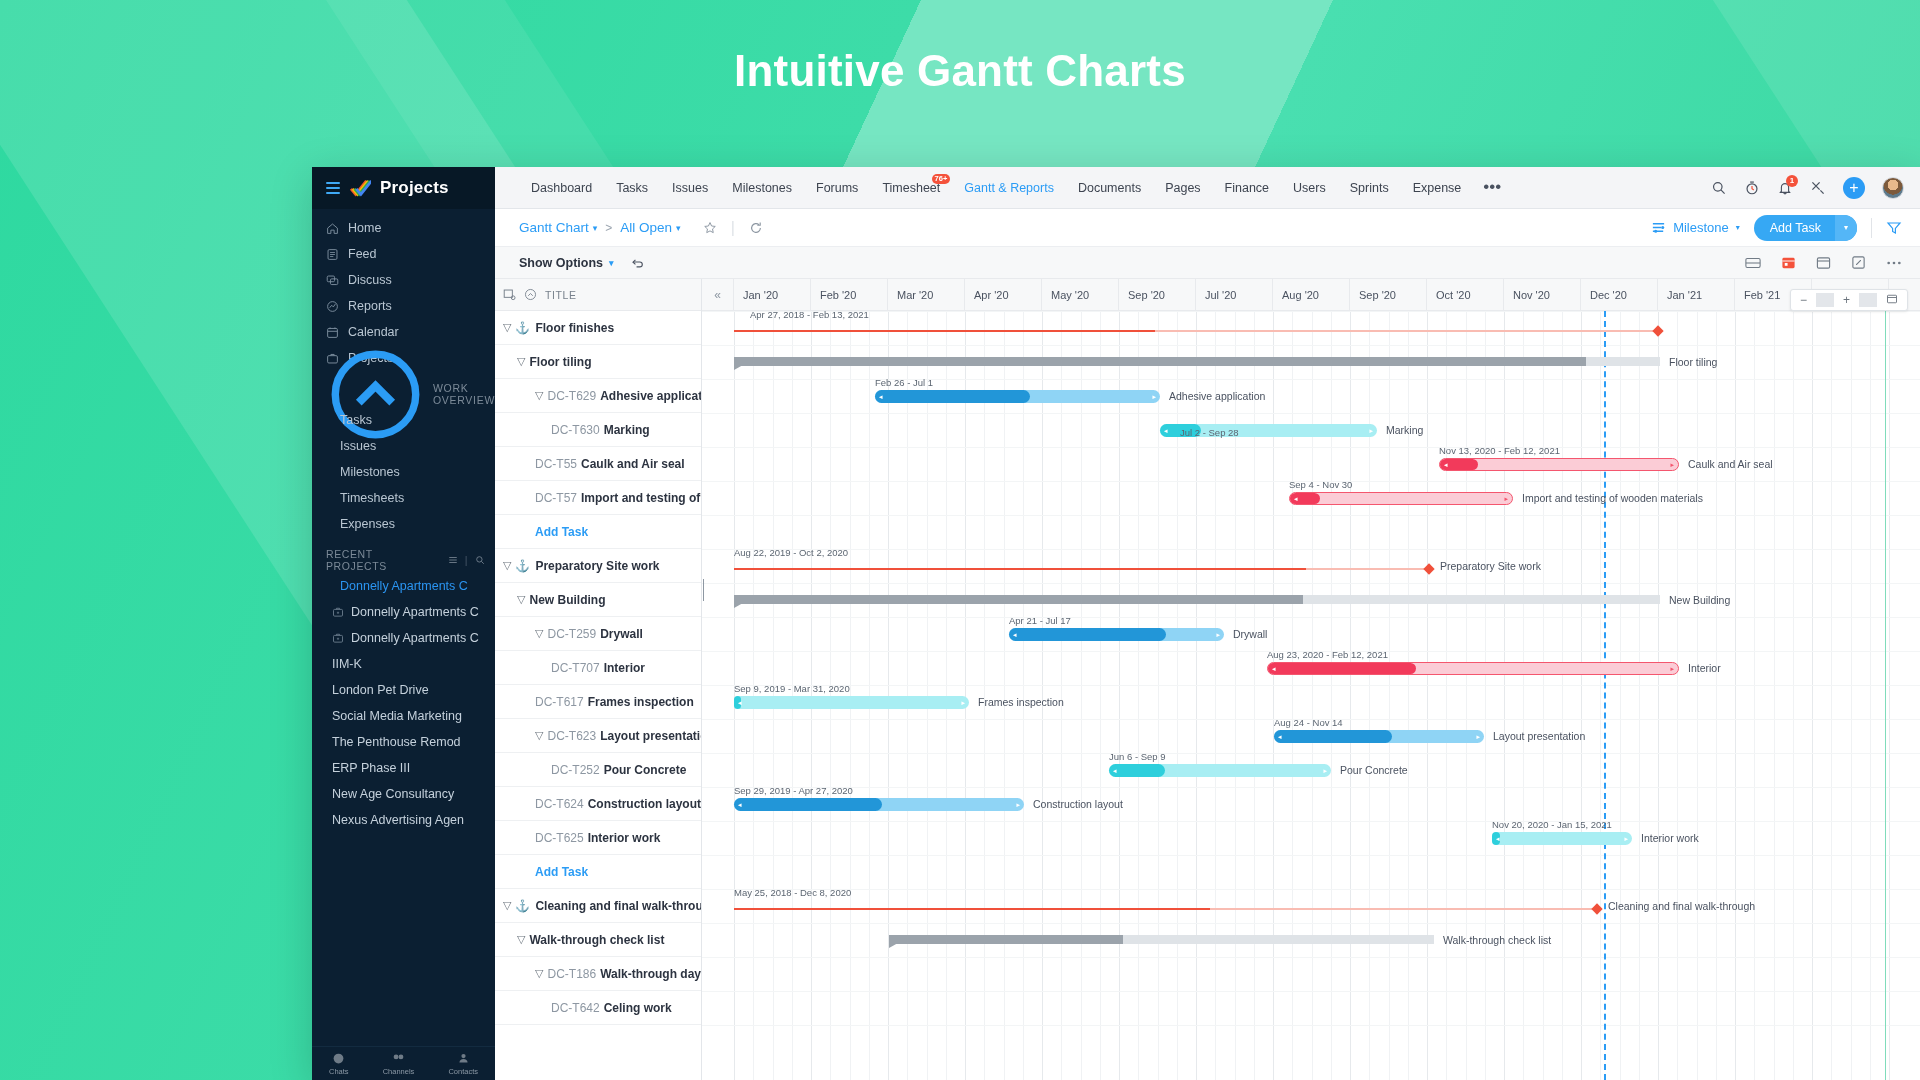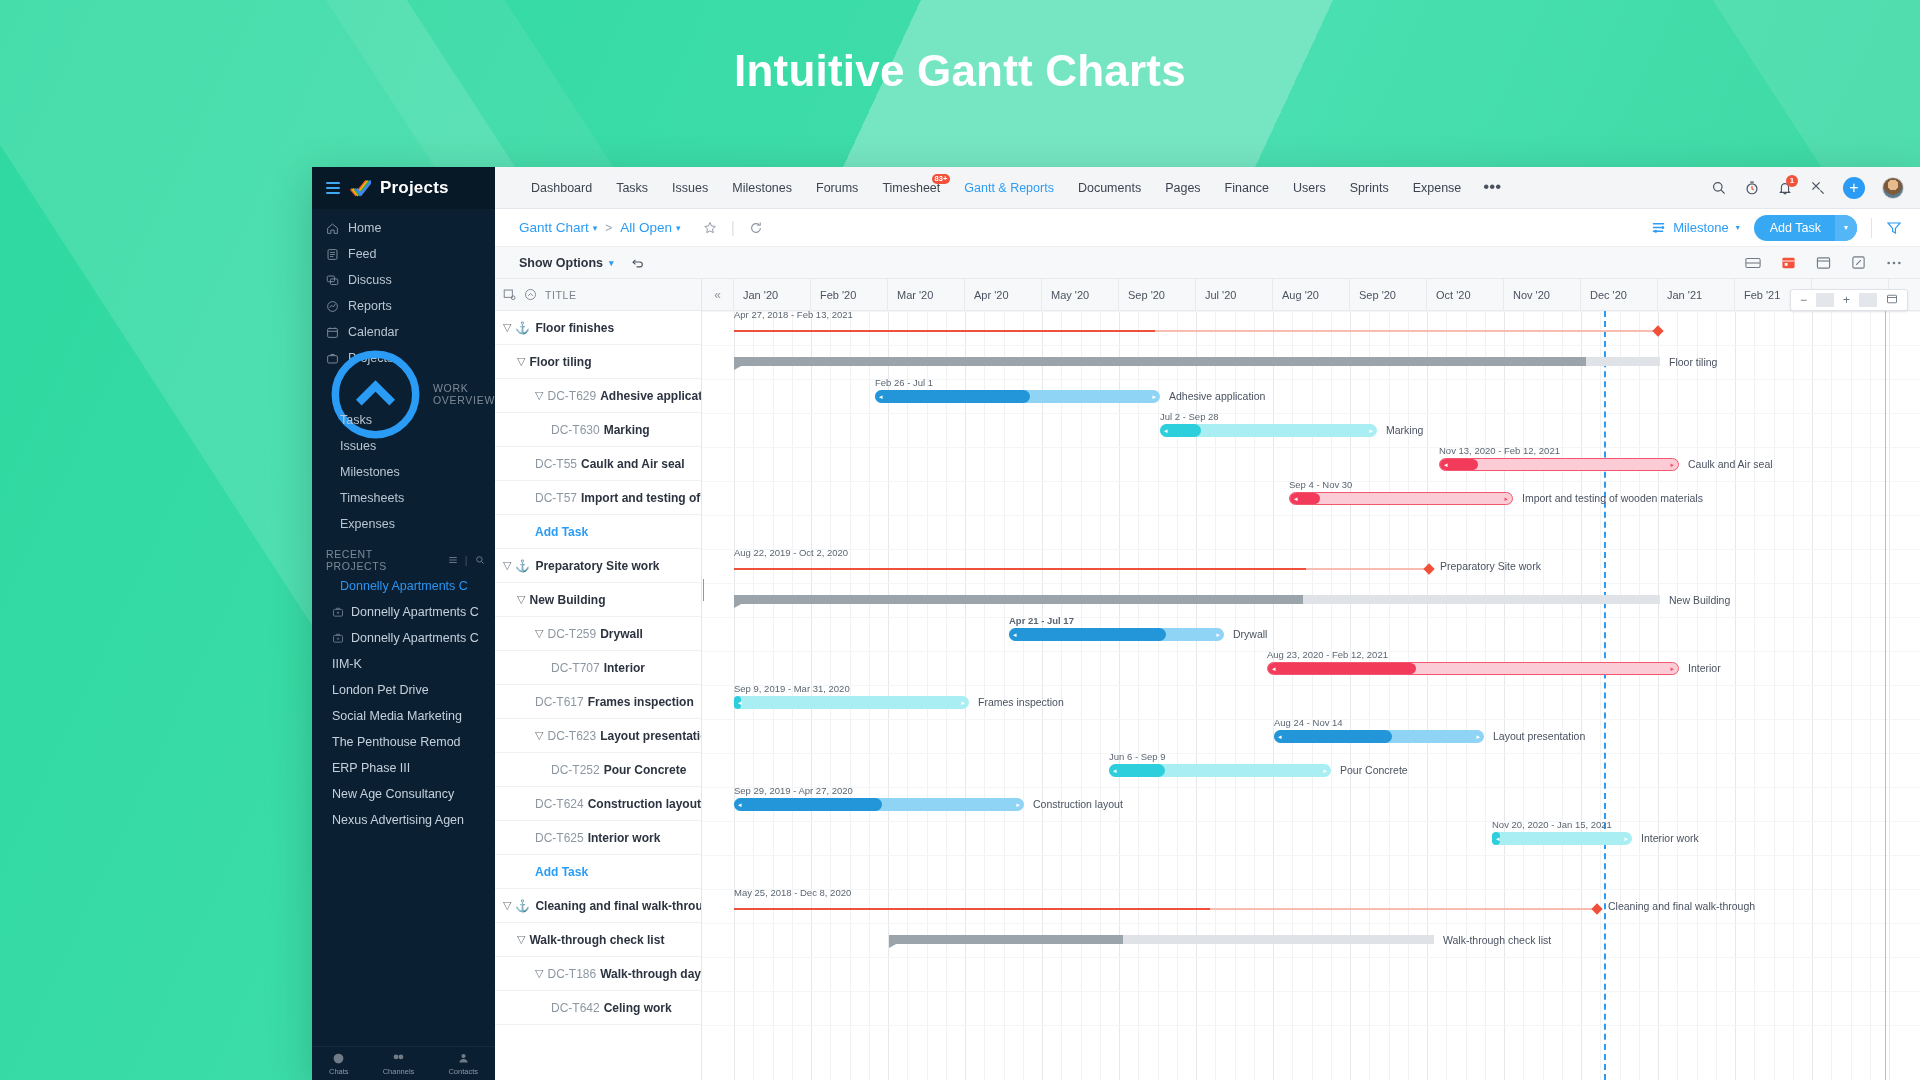--- a/index.html
+++ b/index.html
@@ -394,21 +394,21 @@
 
     <div class="main">
 
       <div class="topnav">
         <div id="nav-items" style="display:flex;align-items:center;">
             <div class="nav-item"><span>Dashboard</span></div>
             <div class="nav-item"><span>Tasks</span></div>
             <div class="nav-item"><span>Issues</span></div>
             <div class="nav-item"><span>Milestones</span></div>
             <div class="nav-item"><span>Forums</span></div>
-            <div class="nav-item"><span>Timesheet</span><span class="badge99">83+</span></div>
+            <div class="nav-item"><span>Timesheet</span><span class="badge99">76+</span></div>
             <div class="nav-item active"><span>Gantt &amp; Reports</span></div>
             <div class="nav-item"><span>Documents</span></div>
             <div class="nav-item"><span>Pages</span></div>
             <div class="nav-item"><span>Finance</span></div>
             <div class="nav-item"><span>Users</span></div>
             <div class="nav-item"><span>Sprints</span></div>
             <div class="nav-item"><span>Expense</span></div>
           </div>
         <div class="nav-dots">•••</div>
         <div class="nav-right">
@@ -718,40 +718,40 @@
               <div class="rowline" style="top: 646px;"></div>
               <div class="rowline" style="top: 680px;"></div>
               <div class="rowline" style="top: 714px;"></div>
               <div class="today" style="left: 902.1px;"></div>
               <div class="greenline" style="left: 1183.15px;"></div>
               <div class="mrow" style="left: 32px; width: 926px; top: 15px;">
                 <div class="line" style="right:504.66999999999996px"></div>
                 <div class="line2" style="left:421.33000000000004px;right:0"></div>
                 <div class="dia" style="left:920px"></div>
               </div>
-              <div class="datelab" style="left: 32px; top: -2px;">Apr 27, 2018 - Feb 13, 2021</div>
+              <div class="datelab" style="left: 48px; top: -2px;">Apr 27, 2018 - Feb 13, 2021</div>
               <div class="sumbar" style="left: 32px; width: 926px; top: 46px;">
                 <div class="s-done" style="width:851.9200000000001px"></div>
                 <div class="s-rest" style="left:851.9200000000001px;right:0"></div>
                 <div class="s-tail"></div>
               </div>
               <div class="namelab" style="left: 967px; top: 45px;">Floor tiling</div>
               <div class="bar" style="left: 173px; width: 285px; top: 79px; background: rgb(143, 212, 245);">
                 <div class="fill" style="width:155.32500000000002px;background:#2296d8"></div>
                 <div class="cap l">◂</div>
                 <div class="cap r" style="color:#fff">▸</div>
               </div>
               <div class="datelab" style="left: 173px; top: 66px;">Feb 26 - Jul 1</div>
               <div class="namelab" style="left: 467px; top: 79px;">Adhesive application</div>
               <div class="bar" style="left: 458px; width: 217px; top: 113px; background: rgb(168, 238, 243);">
                 <div class="fill" style="width:41.230000000000004px;background:#2ecfdc"></div>
                 <div class="cap l">◂</div>
                 <div class="cap r" style="color:#fff">▸</div>
               </div>
-              <div class="datelab" style="left: 458px; top: 100px;">Jul 2 - Sep 28</div>
+              <div class="datelab" style="left: 458px; top: 116px; padding-left: 20px;">Jul 2 - Sep 28</div>
               <div class="namelab" style="left: 684px; top: 113px;">Marking</div>
               <div class="bar" style="left: 737px; width: 240px; top: 147px; background: rgb(251, 204, 214); border: 1px solid rgb(244, 86, 110);">
                 <div class="fill" style="width:38.4px;background:#f23a5b"></div>
                 <div class="cap l">◂</div>
                 <div class="cap r" style="color:#f4566e">▸</div>
               </div>
               <div class="datelab" style="left: 737px; top: 134px;">Nov 13, 2020 - Feb 12, 2021</div>
               <div class="namelab" style="left: 986px; top: 147px;">Caulk and Air seal</div>
               <div class="bar" style="left: 587px; width: 224px; top: 181px; background: rgb(251, 204, 214); border: 1px solid rgb(244, 86, 110);">
                 <div class="fill" style="width:30.240000000000002px;background:#f23a5b"></div>
@@ -771,21 +771,21 @@
                 <div class="s-done" style="width:569.49px"></div>
                 <div class="s-rest" style="left:569.49px;right:0"></div>
                 <div class="s-tail"></div>
               </div>
               <div class="namelab" style="left: 967px; top: 283px;">New Building</div>
               <div class="bar" style="left: 307px; width: 215px; top: 317px; background: rgb(143, 212, 245);">
                 <div class="fill" style="width:156.95px;background:#2296d8"></div>
                 <div class="cap l">◂</div>
                 <div class="cap r" style="color:#fff">▸</div>
               </div>
-              <div class="datelab" style="left: 307px; top: 304px; font-weight: bold;">Apr 21 - Jul 17</div>
+              <div class="datelab" style="left: 307px; top: 304px;">Apr 21 - Jul 17</div>
               <div class="namelab" style="left: 531px; top: 317px;">Drywall</div>
               <div class="bar" style="left: 565px; width: 412px; top: 351px; background: rgb(251, 204, 214); border: 1px solid rgb(244, 86, 110);">
                 <div class="fill" style="width:148.32px;background:#f23a5b"></div>
                 <div class="cap l">◂</div>
                 <div class="cap r" style="color:#f4566e">▸</div>
               </div>
               <div class="datelab" style="left: 565px; top: 338px;">Aug 23, 2020 - Feb 12, 2021</div>
               <div class="namelab" style="left: 986px; top: 351px;">Interior</div>
               <div class="bar" style="left: 32px; width: 235px; top: 385px; background: rgb(168, 238, 243);">
                 <div class="fill" style="width:7.05px;background:#2ecfdc"></div>

